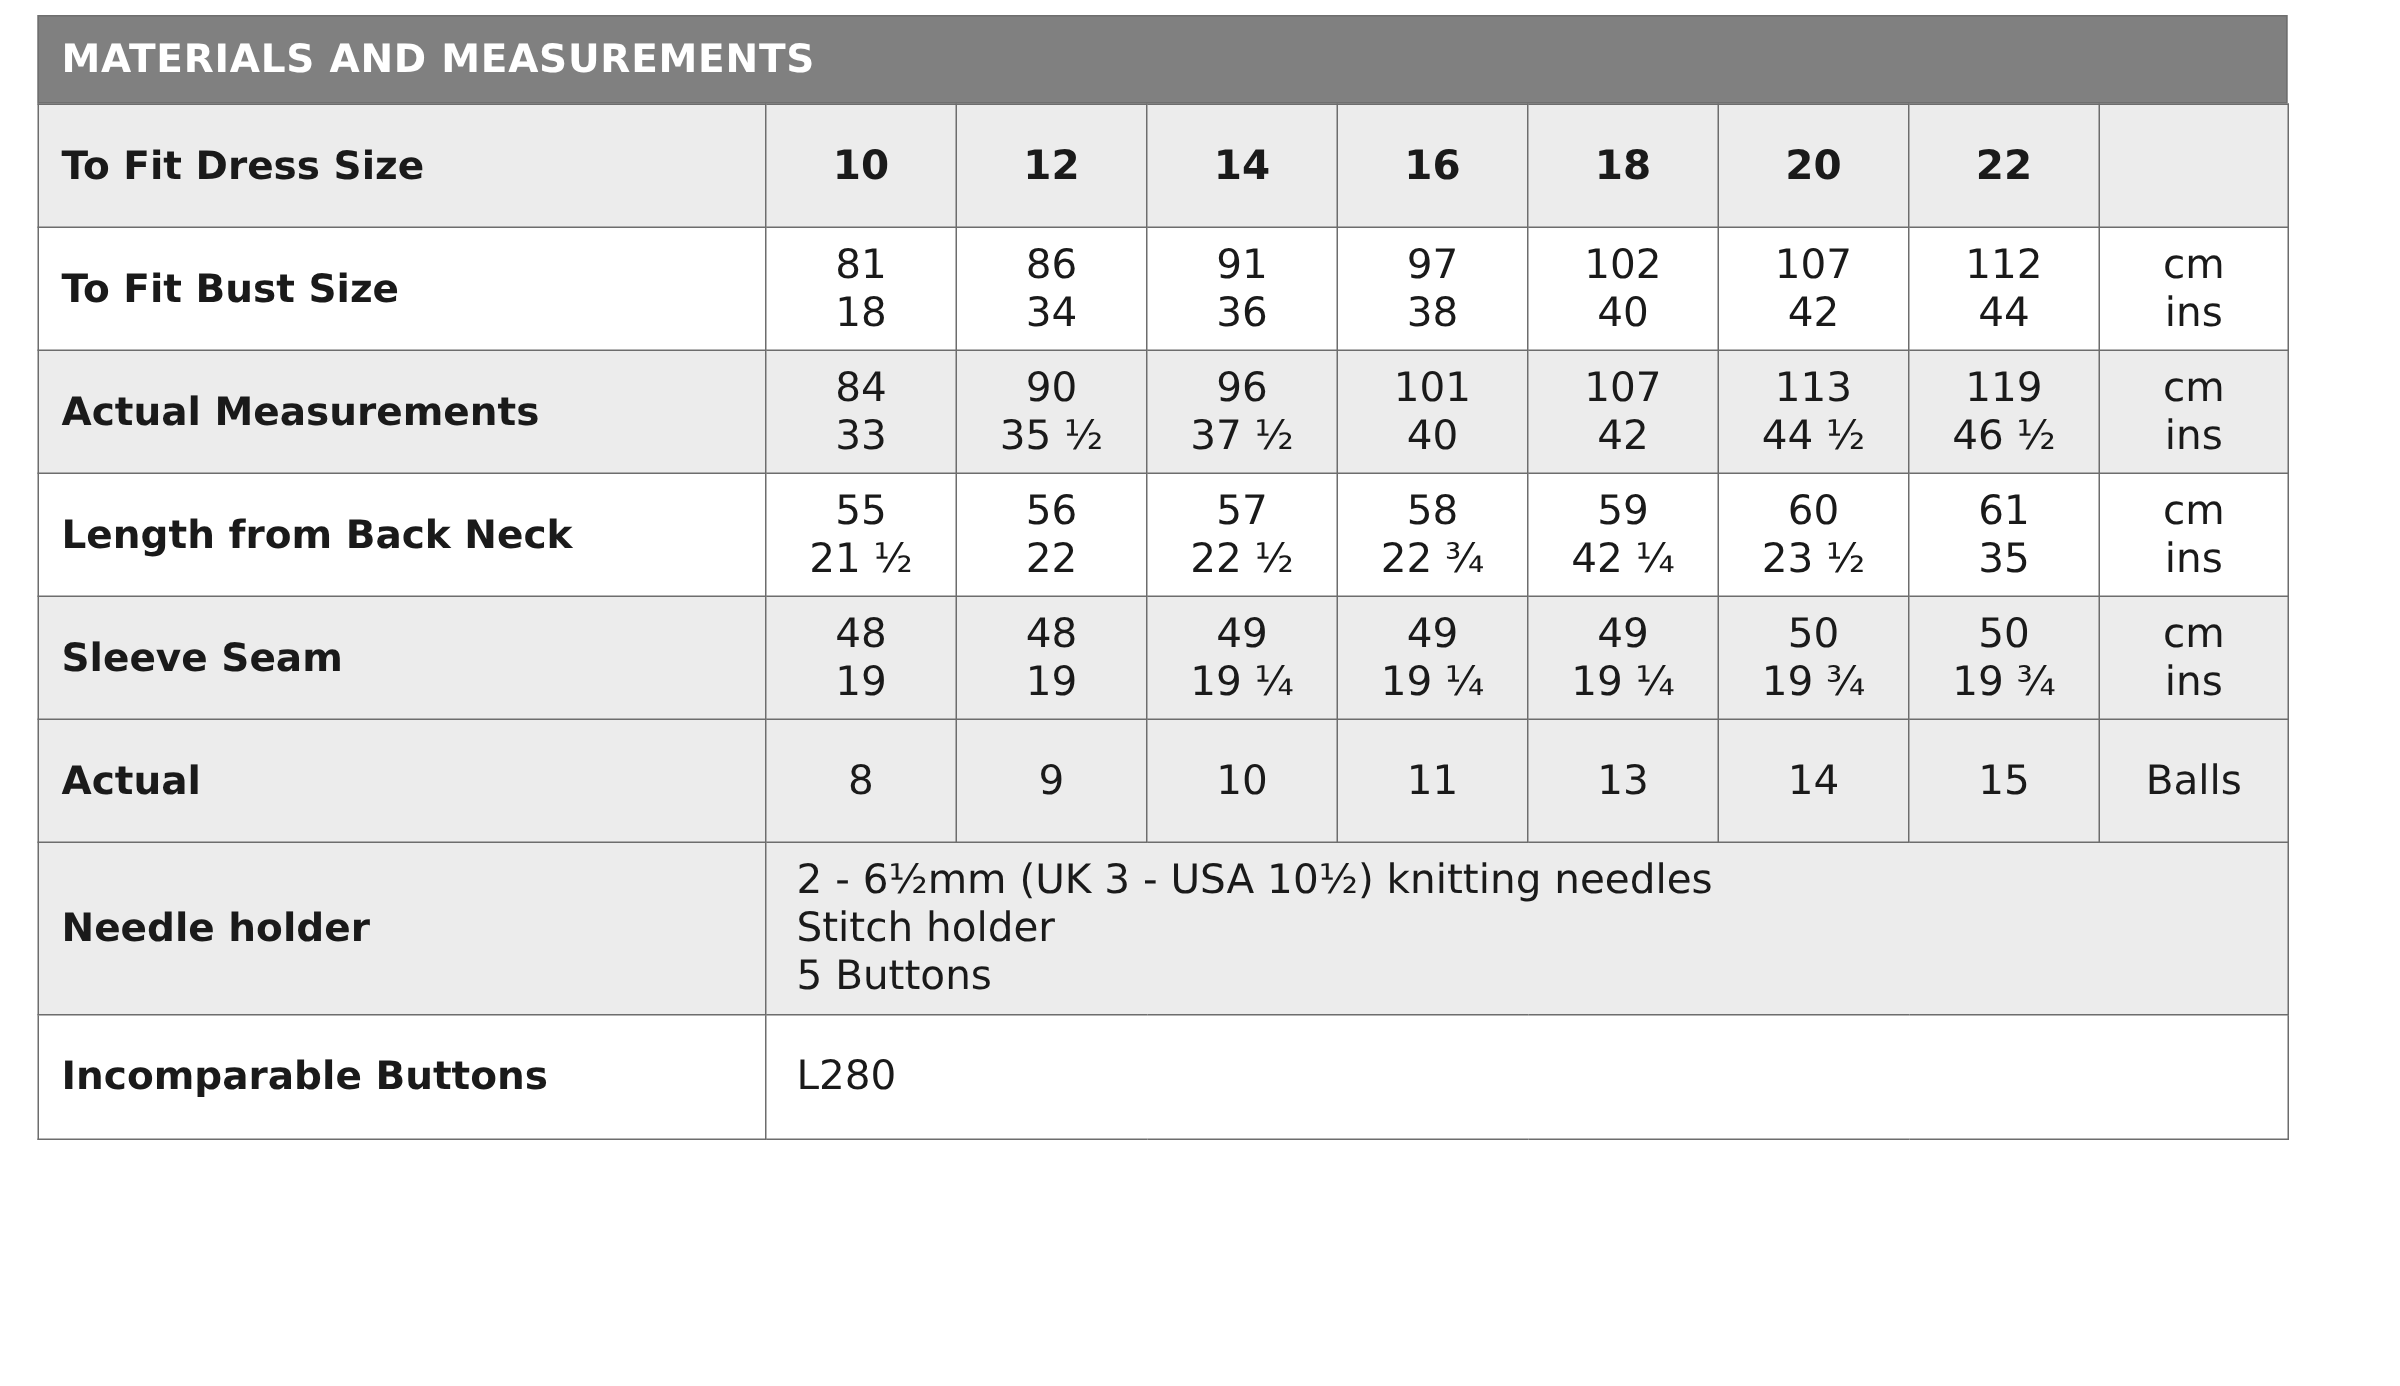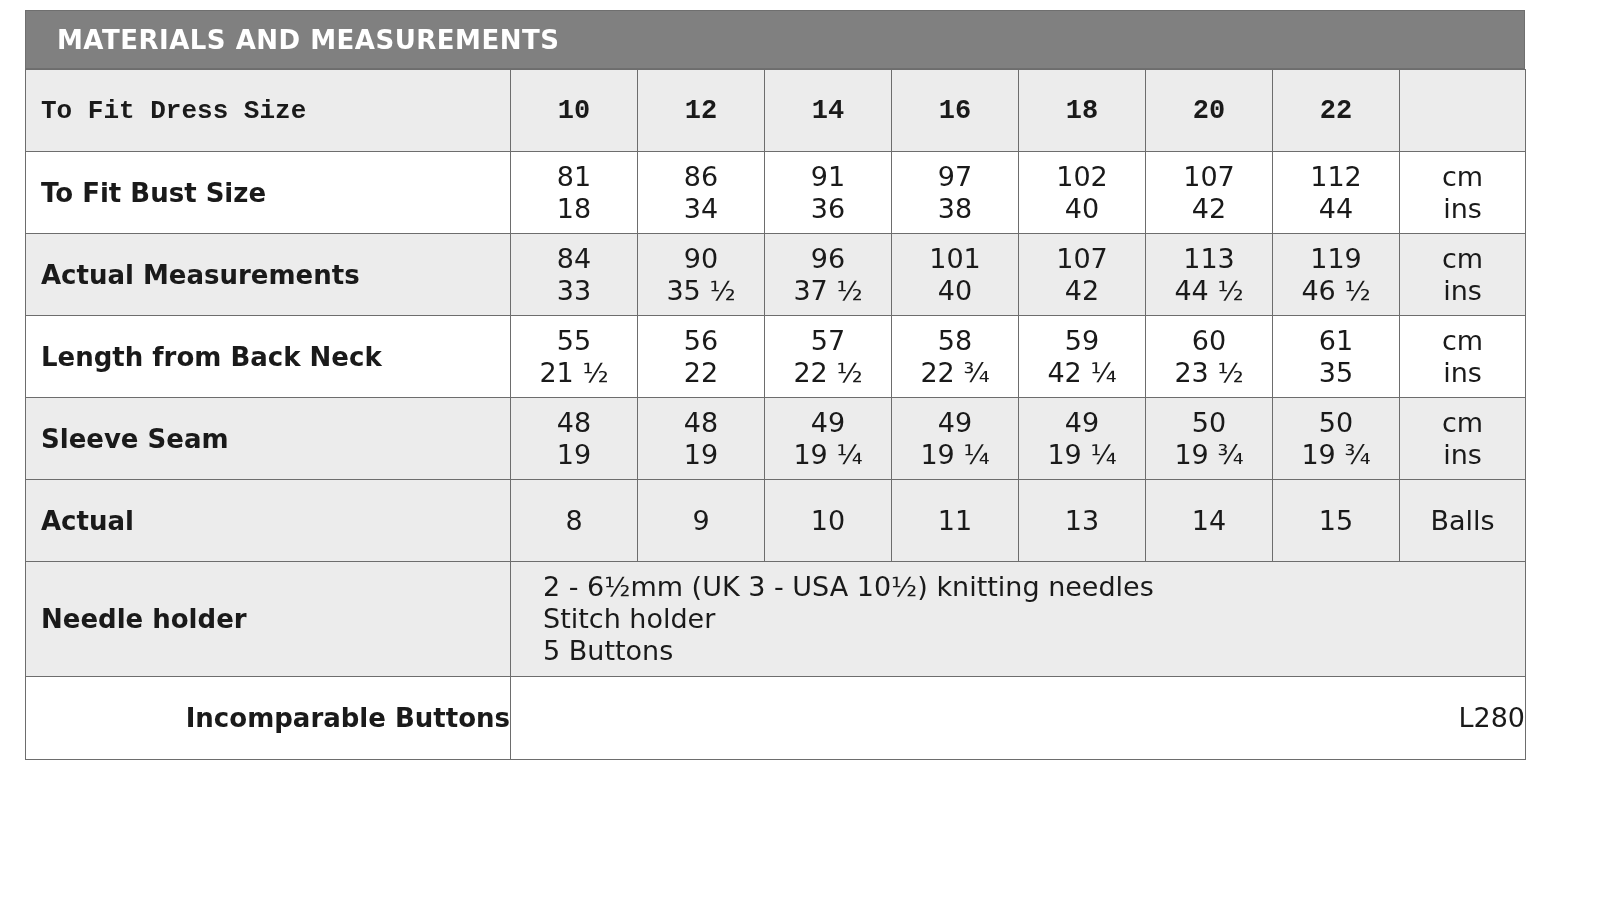--- a/index.html
+++ b/index.html
@@ -1,29 +1,29 @@
 <!DOCTYPE html>
 <html><head>
 <meta charset="utf-8">
 <style>
   html, body { margin:0; padding:0; background:#ffffff; }
   body { width:1600px; height:924px; position:relative; font-family:"DejaVu Sans", sans-serif; color:#1a1a1a; }
   .wrap { position:absolute; left:25px; top:10px; width:1500px; }
-  .title-bar { height:59px; background:#808080; color:#ffffff; font-weight:bold; font-size:26px; line-height:59px; padding-left:31px; letter-spacing:0.5px; border:1px solid #6f6f6f; box-sizing:border-box; }
+  .title-bar { height:59px; background:#808080; color:#ffffff; font-weight:bold; font-size:26px; line-height:59px; padding-left:15px; letter-spacing:0.5px; border:1px solid #6f6f6f; box-sizing:border-box; }
   table { border-collapse:collapse; width:1500px; table-layout:fixed; }
   td { border:1.5px solid #6d6d6d; font-size:27px; text-align:center; vertical-align:middle; padding:0; line-height:32px; }
   td.label { text-align:left; padding-left:15px; font-weight:bold; font-size:26px; }
   tr.gray td { background:#ececec; }
   tr.white td { background:#ffffff; }
   tr.h83 td { height:81px; }
-  tr.header td { font-weight:bold;font-family:Liberation Mono, monospace; }
+  tr.header td { font-weight:bold; }
   tr.section td { height:42px; }
   tr.needles td { height:114px; }
-  tr.buttons td { height:82px;text-align:right; }
-  td.span-text { text-align:left; padding-left:32px; }
+  tr.buttons td { height:82px; }
+  td.span-text { text-align:left; padding-left:20px; }
   .line { display:block; }
 </style>
 </head>
 <body>
 
 <div class="wrap">
   <div class="title-bar">MATERIALS AND MEASUREMENTS</div>
   <table>
     <colgroup>
       <col style="width:485px">

